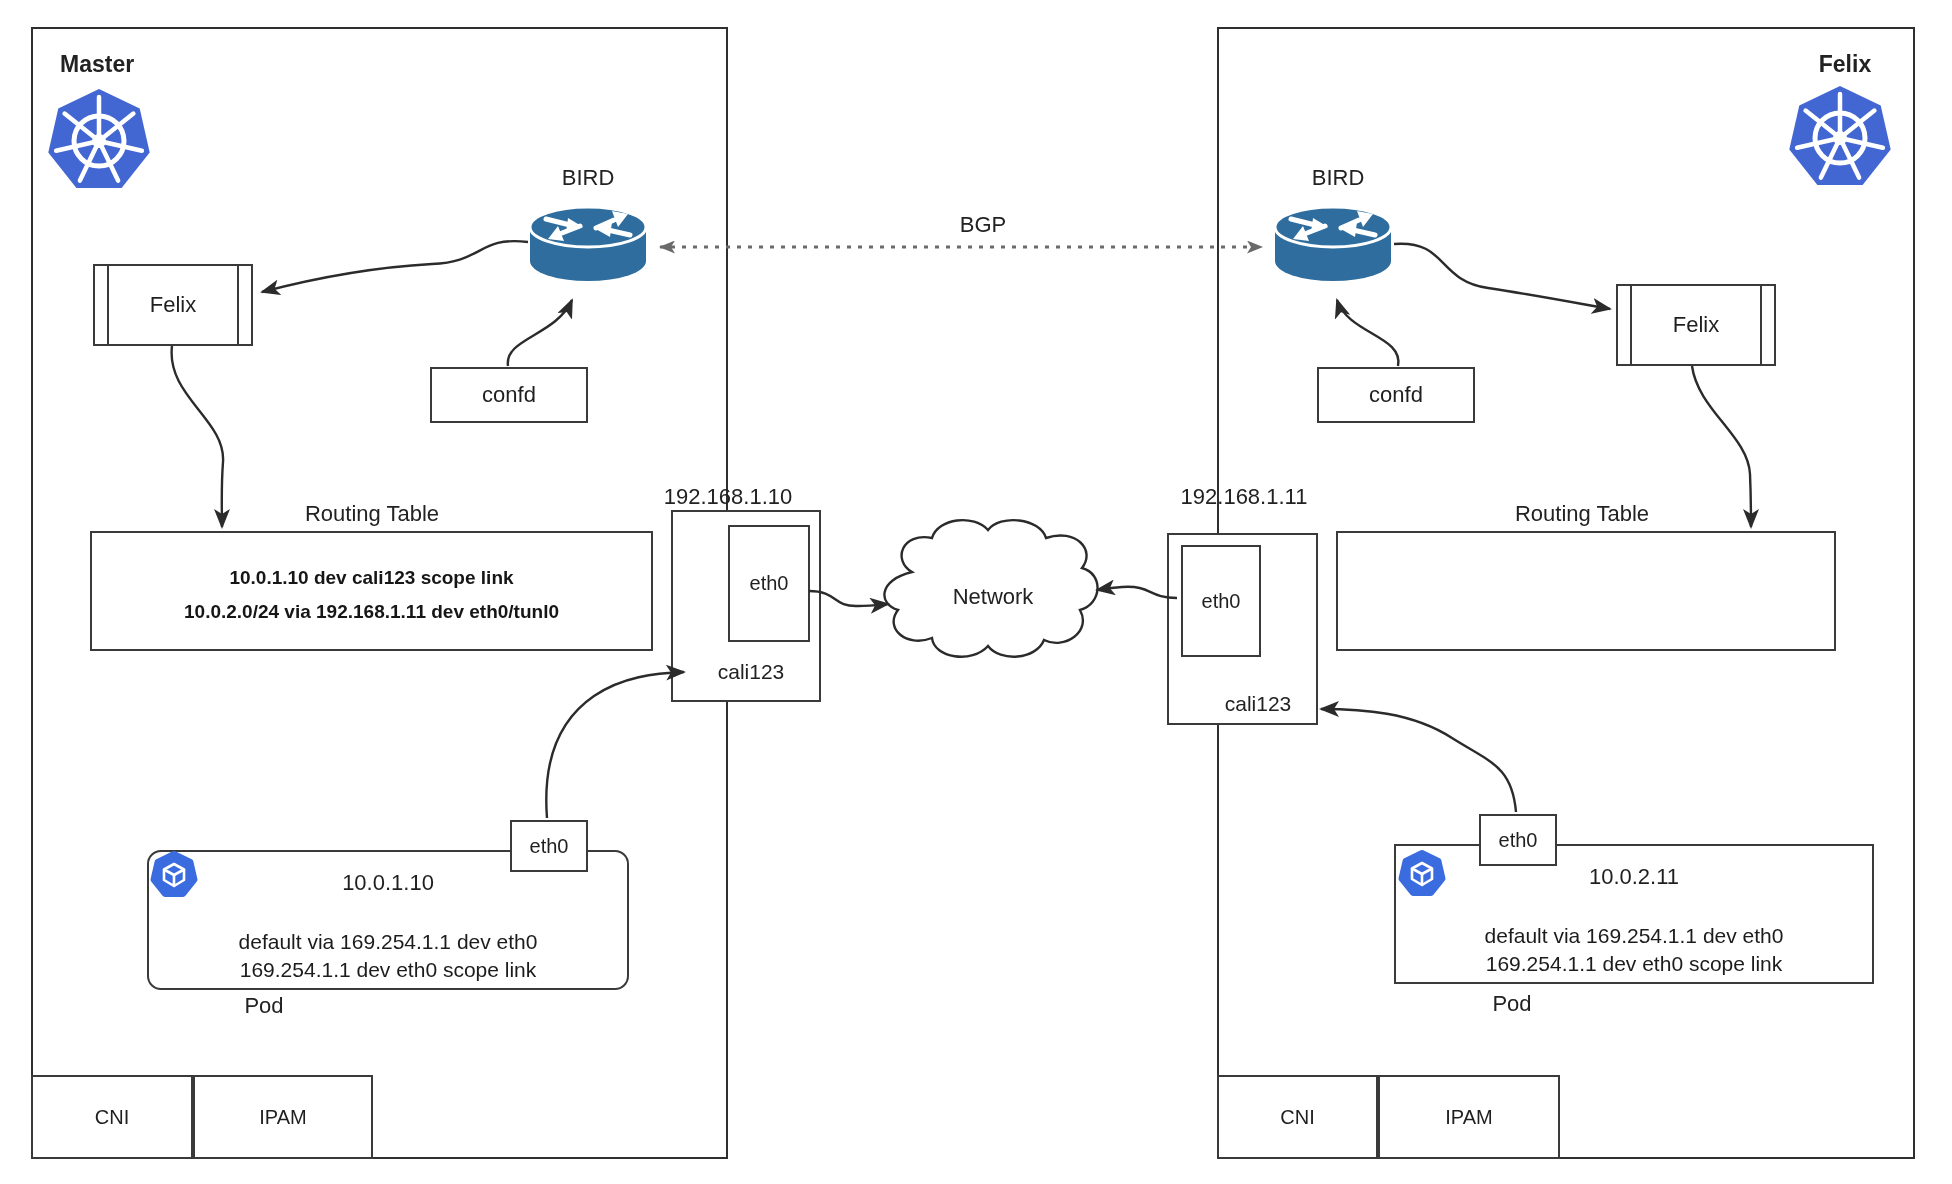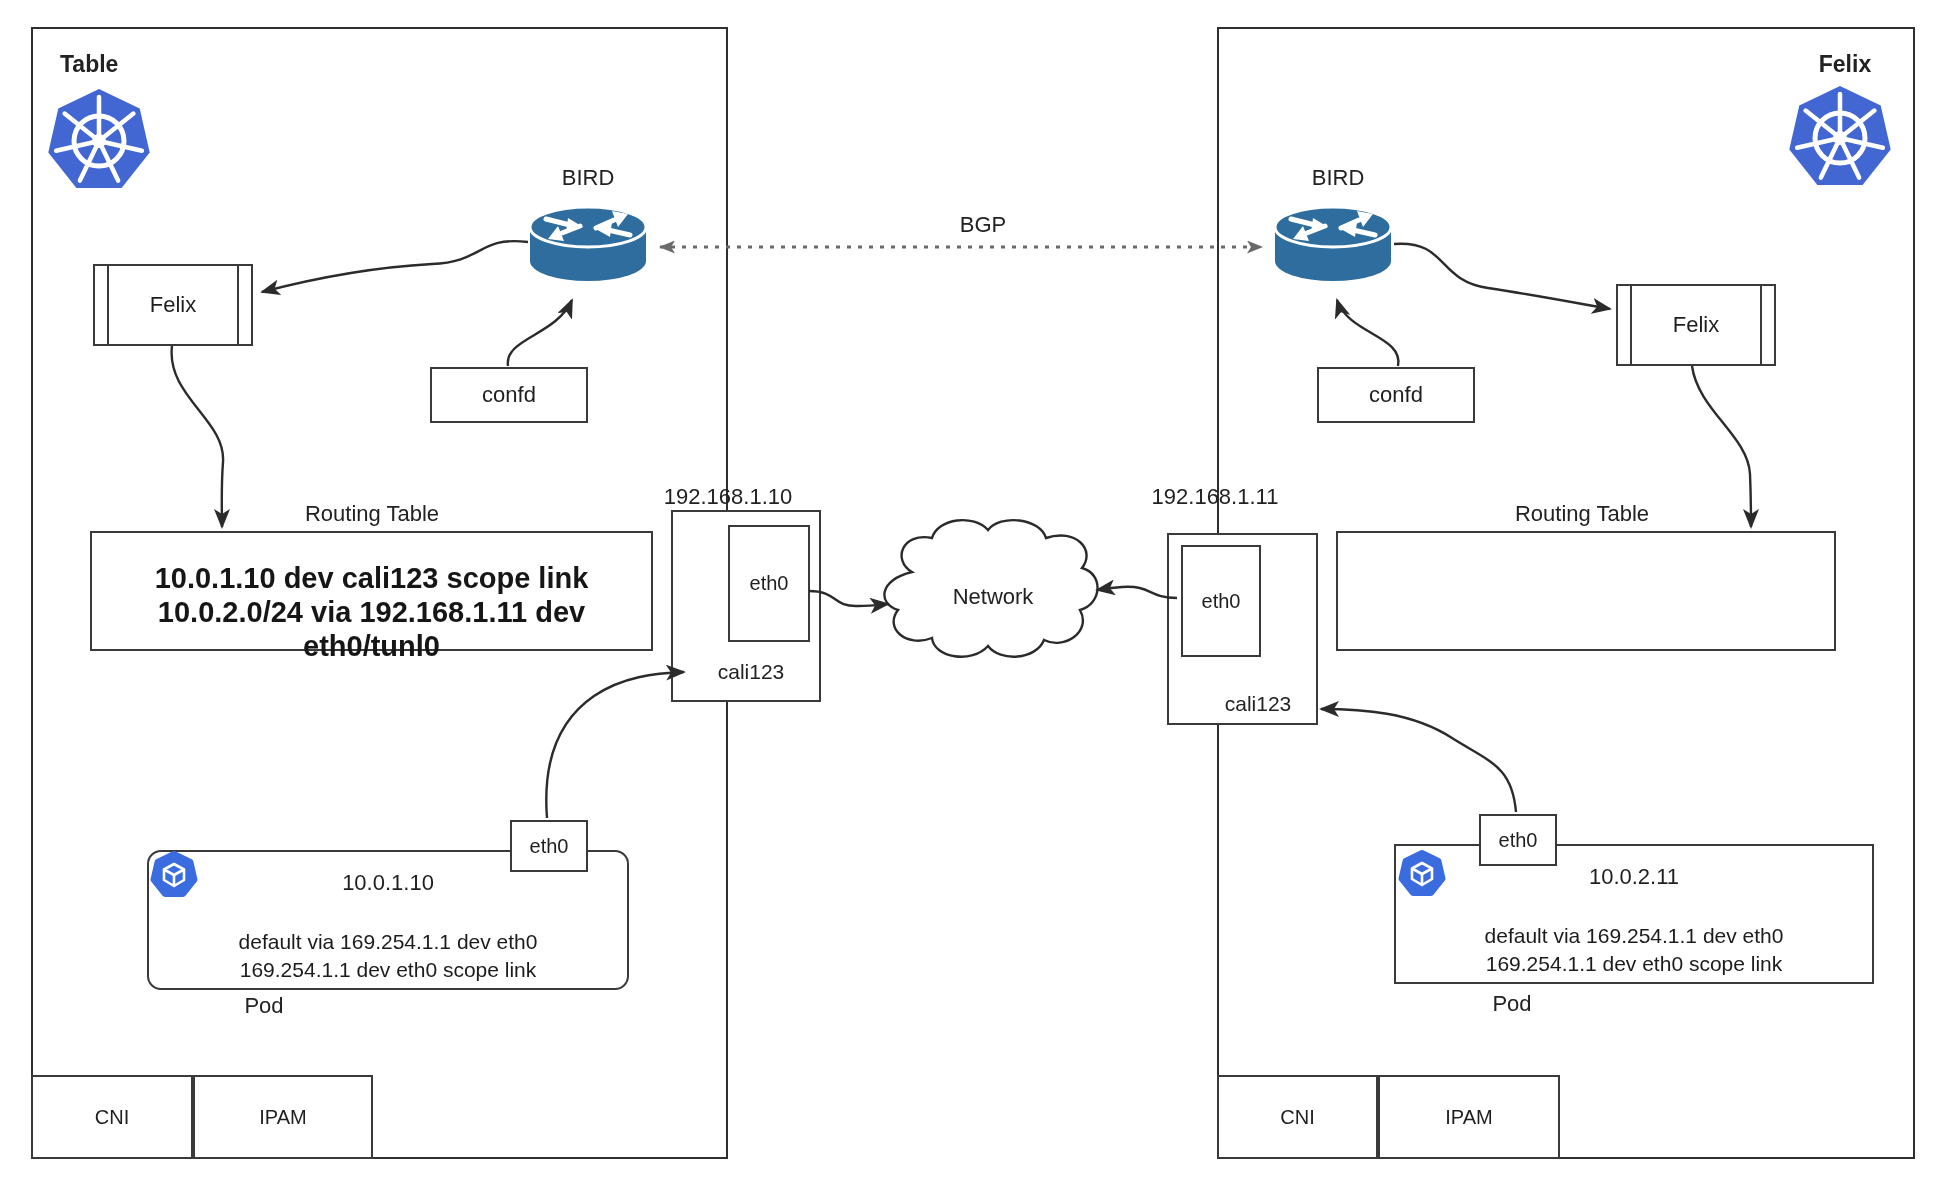--- a/index.html
+++ b/index.html
@@ -8,36 +8,36 @@
     font-family:"Liberation Sans","DejaVu Sans",sans-serif;color:#1f1f1f;
   }
   .node{position:absolute;border:2px solid #2f2f2f;background:transparent;box-sizing:border-box;z-index:1;}
   .box{position:absolute;border:2px solid #3a3a3a;background:#ffffff;box-sizing:border-box;z-index:2;
        display:flex;align-items:center;justify-content:center;}
   .lbl{position:absolute;z-index:8;white-space:nowrap;color:#222;}
   .bold{font-weight:bold;}
   .center{text-align:center;}
   .felix-bar{position:absolute;top:0;bottom:0;width:2px;background:#3a3a3a;}
   .routebox{flex-direction:column;justify-content:flex-start;padding-top:28px;}
-  .routebox .rline{font-weight:bold;font-size:29px;line-height:34px;color:#161616;text-align:center;width:100%;}
+  .routebox .rline{font-weight:bold;font-size:19px;line-height:34px;color:#161616;text-align:center;width:100%;}
   .podbox{flex-direction:column;justify-content:flex-start;}
   .pod-ip{margin-top:16px;font-size:22px;line-height:30px;text-align:center;width:100%;}
   .pod-routes{margin-top:30px;font-size:21px;line-height:28px;text-align:center;width:100%;color:#1c1c1c;}
   svg.overlay{position:absolute;left:0;top:0;z-index:6;pointer-events:none;}
   .f20{font-size:20px;} .f21{font-size:21px;} .f22{font-size:22px;} .f23{font-size:23px;}
 </style>
 </head>
 <body>
 
 <div id="canvas">
 
   <div class="node" style="left:31px;top:27px;width:697px;height:1132px;"></div>
   <div class="node" style="left:1217px;top:27px;width:698px;height:1132px;"></div>
 
-  <div class="lbl bold f23" style="left:60px;top:52px;line-height:24px;">Table</div>
+  <div class="lbl bold f23" style="left:60px;top:52px;line-height:24px;">Master</div>
   <div class="lbl bold f23 center" style="left:1795px;top:52px;width:100px;line-height:24px;">Felix</div>
 
   <div class="lbl f22 center" style="left:538px;top:166px;width:100px;line-height:24px;">BIRD</div>
   <div class="lbl f22 center" style="left:1288px;top:166px;width:100px;line-height:24px;">BIRD</div>
 
   <div class="box" style="left:93px;top:264px;width:160px;height:82px;">
     <div class="felix-bar" style="left:12px;"></div>
     <div class="felix-bar" style="right:12px;"></div>
     <span class="f22">Felix</span>
   </div>
@@ -58,21 +58,21 @@
   <div class="box routebox" style="left:90px;top:531px;width:563px;height:120px;">
     <div class="rline">10.0.1.10 dev cali123 scope link</div>
     <div class="rline">10.0.2.0/24 via 192.168.1.11 dev eth0/tunl0</div>
   </div>
 
   <div class="lbl f22 center" style="left:1482px;top:502px;width:200px;line-height:24px;">Routing Table</div>
   <div class="box routebox" style="left:1336px;top:531px;width:500px;height:120px;">
   </div>
 
   <div class="lbl f22 center" style="left:648px;top:485px;width:160px;line-height:24px;">192.168.1.10</div>
-  <div class="lbl f22 center" style="left:1135px;top:485px;width:160px;line-height:24px;">192.168.1.11</div>
+  <div class="lbl f22 center" style="left:1164px;top:485px;width:160px;line-height:24px;">192.168.1.11</div>
 
   <div class="box" style="left:671px;top:510px;width:150px;height:192px;">
     <div class="box" style="left:55px;top:13px;width:82px;height:117px;">
       <span class="f20">eth0</span>
     </div>
   </div>
   <div class="lbl f21" style="left:706px;top:660px;width:90px;line-height:24px;text-align:center;">cali123</div>
 
   <div class="box" style="left:1167px;top:533px;width:151px;height:192px;">
     <div class="box" style="left:12px;top:10px;width:80px;height:112px;">

